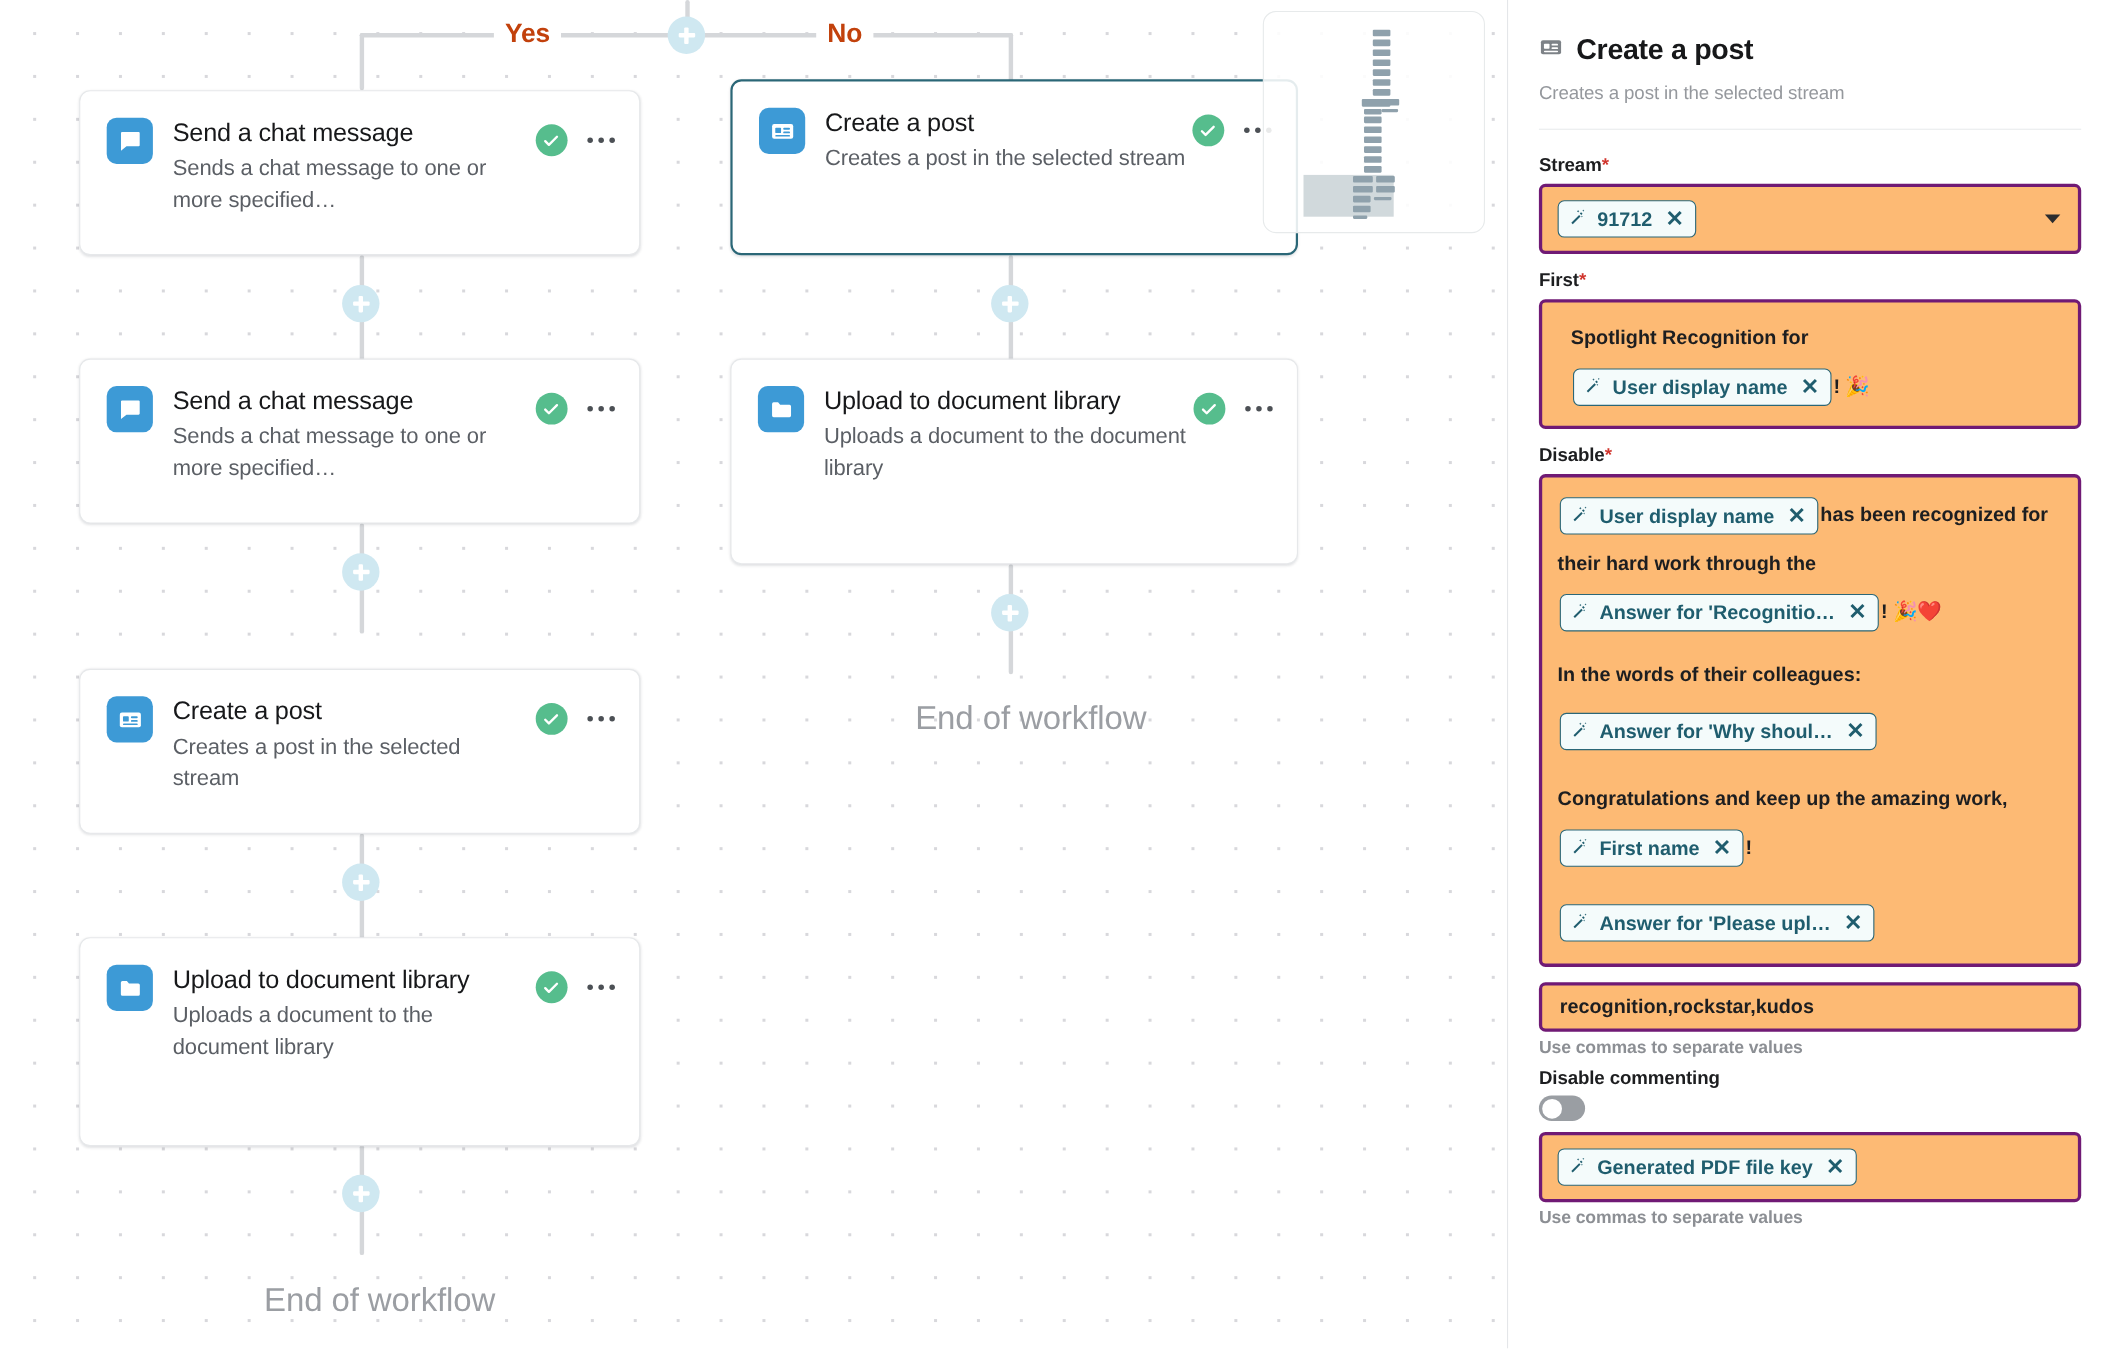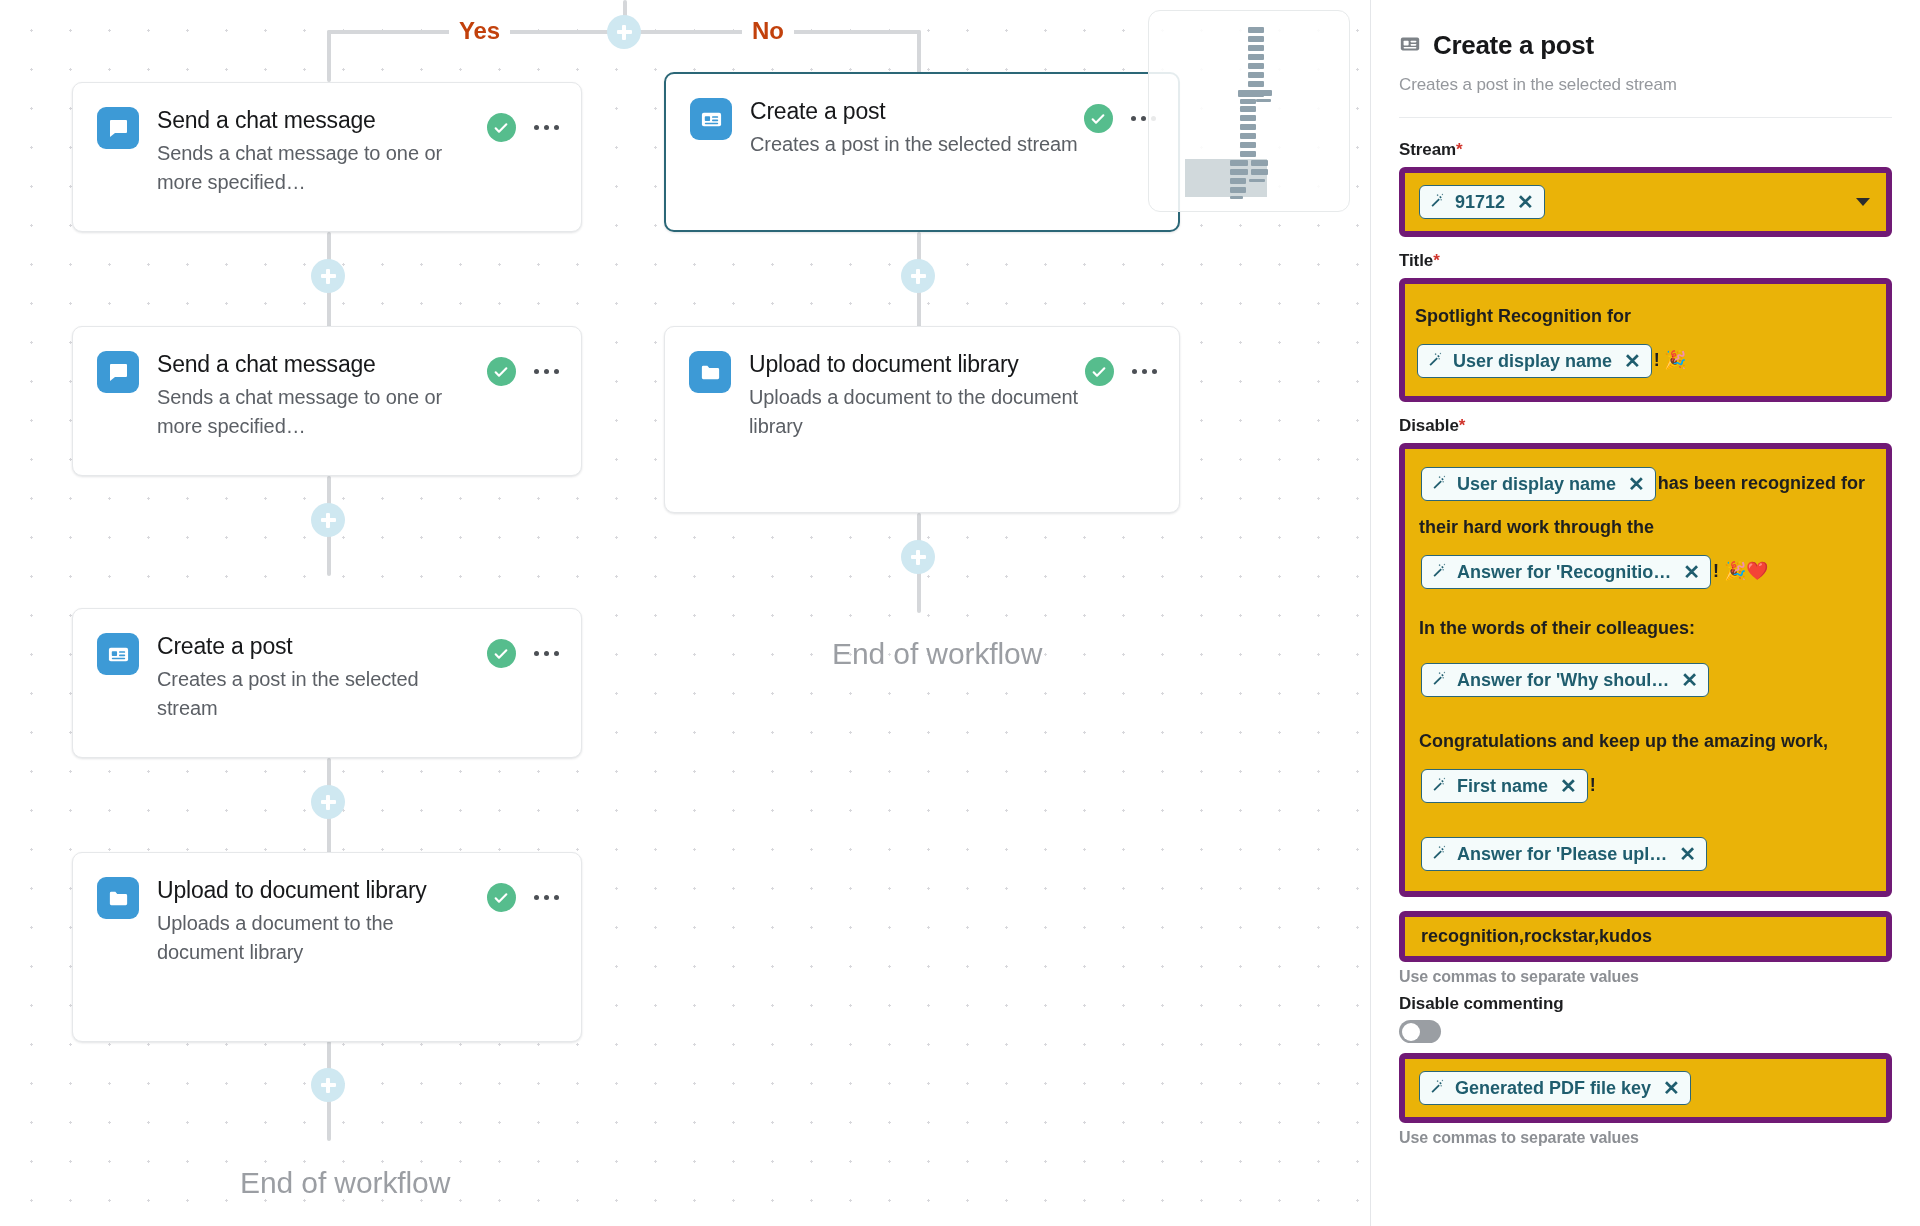--- a/index.html
+++ b/index.html
@@ -222,35 +222,35 @@
 
   .flabel {
     font-size: 17px;
     color: #1d1e20;
     margin-bottom: 7px;
     letter-spacing: -0.1px;
   }
   .req { color: #d0342c; font-size: 17px; }
 
   .control {
-    border: 6px solid #701a75;
+    border: 3px solid #701a75;
     border-radius: 6px;
-    background: #eab308;
+    background: #fdba74;
     padding: 9px 12px;
     min-height: 44px;
     display: flex;
     align-items: flex-end;
     font-size: 18px;
     color: #1d1e20;
     position: relative;
   }
   .control.rich {
     display: block;
     line-height: 42px;
-    padding: 10px 14px 14px 10px;
+    padding: 10px 14px 14px 26px;
   }
 
   .caret {
     position: absolute;
     right: 16px;
     top: 50%;
     transform: translateY(-50%);
     width: 0; height: 0;
     border-left: 7px solid transparent;
     border-right: 7px solid transparent;
@@ -566,21 +566,21 @@
           </span>
           <span>91712</span>
           <span class="chip-x">✕</span>
         </span>
         <span class="caret"></span>
       </div>
     </div>
 
     <div class="field">
       <div class="flabel">
-        <span>Title</span><span class="req">*</span>
+        <span>First</span><span class="req">*</span>
       </div>
       <div class="control rich" style="line-height:44px;">
         <span class="msgtext">Spotlight Recognition for</span>
         <span class="chip">
           <span class="wand">
             <svg width="17" height="17" viewBox="0 0 24 24" fill="#1f5d6e">
                 <path d="M3.5 20.5l10-10 1.8 1.8-10 10z"></path>
                 <path d="M14.4 8.6l1.6-1.6 1.9 1.9-1.6 1.6z"></path>
                 <path d="M12.2 4.1l.5 1.1 1.1.5-1.1.5-.5 1.1-.5-1.1-1.1-.5 1.1-.5z"></path>
                 <path d="M18.9 3.6l.4.9.9.4-.9.4-.4.9-.4-.9-.9-.4.9-.4z"></path>

